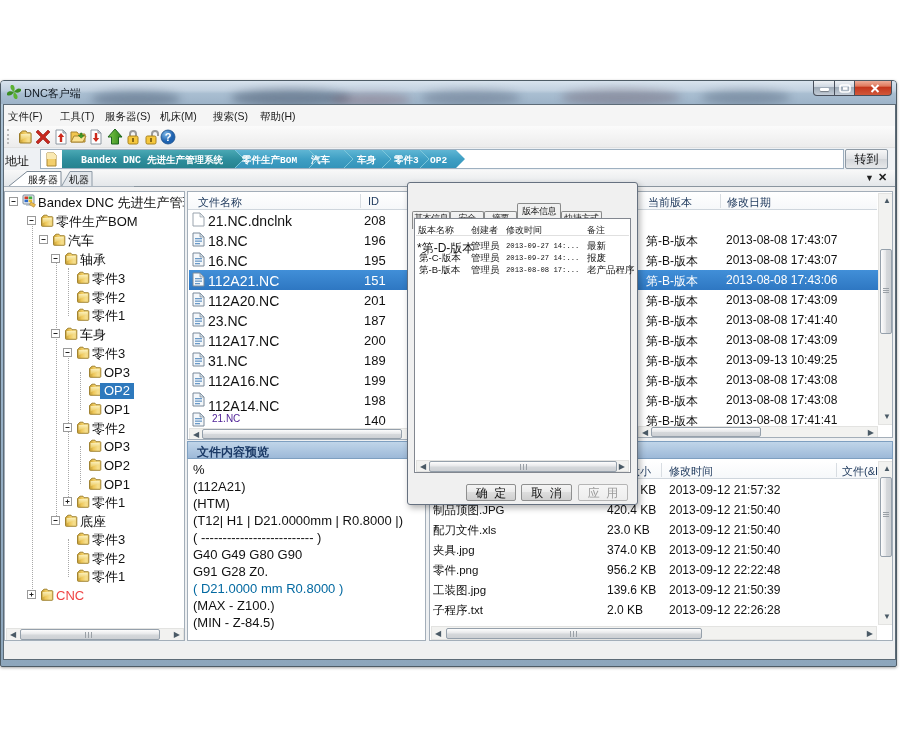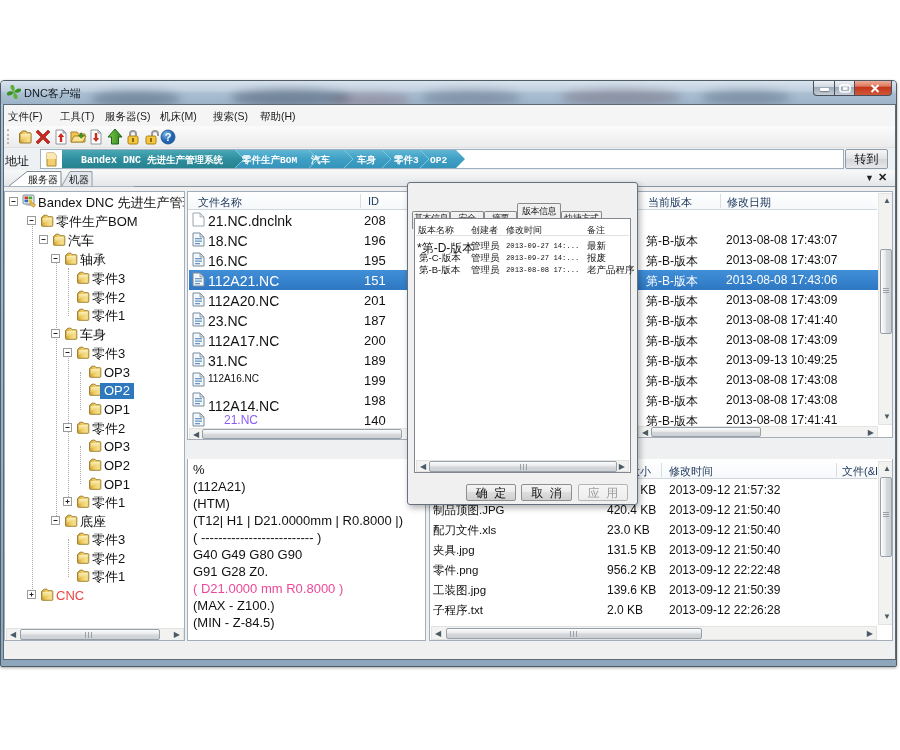--- a/index.html
+++ b/index.html
@@ -474,39 +474,39 @@
           </svg>
 <div class="abs" style="left:20px;top:161px;font-size:14px;color:#111">31.NC</div>
 <div class="abs" style="left:176px;top:161px;font-size:13px;color:#111">189</div>
 <svg class="abs" style="left:4px;top:180px" width="13" height="15" viewBox="0 0 13 15">
             <path d="M1 1 h7 l4 4 v9 h-11 z" fill="#f4f7fa" stroke="#7a8a9a"></path>
             <path d="M8 1 l4 4 h-4 z" fill="#d0dae4" stroke="#7a8a9a" stroke-width="0.7"></path>
             <rect x="3" y="6" width="7" height="1.3" fill="#6a9ac8"></rect>
             <rect x="3" y="8.5" width="7" height="1.3" fill="#6a9ac8"></rect>
             <rect x="3" y="11" width="5" height="1.3" fill="#6a9ac8"></rect>
           </svg>
-<div class="abs" style="left:20px;top:181px;font-size:10px;color:#111">112A16.NC</div>
+<div class="abs" style="left:20px;top:181px;font-size:14px;color:#111">112A16.NC</div>
 <div class="abs" style="left:176px;top:181px;font-size:13px;color:#111">199</div>
 <svg class="abs" style="left:4px;top:200px" width="13" height="15" viewBox="0 0 13 15">
             <path d="M1 1 h7 l4 4 v9 h-11 z" fill="#f4f7fa" stroke="#7a8a9a"></path>
             <path d="M8 1 l4 4 h-4 z" fill="#d0dae4" stroke="#7a8a9a" stroke-width="0.7"></path>
             <rect x="3" y="6" width="7" height="1.3" fill="#6a9ac8"></rect>
             <rect x="3" y="8.5" width="7" height="1.3" fill="#6a9ac8"></rect>
             <rect x="3" y="11" width="5" height="1.3" fill="#6a9ac8"></rect>
           </svg>
 <div class="abs" style="left:20px;top:206px;font-size:14px;color:#111">112A14.NC</div>
 <div class="abs" style="left:176px;top:201px;font-size:13px;color:#111">198</div>
 <svg class="abs" style="left:4px;top:220px" width="13" height="15" viewBox="0 0 13 15">
             <path d="M1 1 h7 l4 4 v9 h-11 z" fill="#f4f7fa" stroke="#7a8a9a"></path>
             <path d="M8 1 l4 4 h-4 z" fill="#d0dae4" stroke="#7a8a9a" stroke-width="0.7"></path>
             <rect x="3" y="6" width="7" height="1.3" fill="#6a9ac8"></rect>
             <rect x="3" y="8.5" width="7" height="1.3" fill="#6a9ac8"></rect>
             <rect x="3" y="11" width="5" height="1.3" fill="#6a9ac8"></rect>
           </svg>
-<div class="abs" style="left:36px;top:221px;font-size:12px;color:#8b5cf6">21.NC</div>
+<div class="abs" style="left:24px;top:221px;font-size:10px;color:#4c1d95">21.NC</div>
 <div class="abs" style="left:176px;top:221px;font-size:13px;color:#111">140</div>
 <div class="scroll-track" style="left:1px;top:236px;width:441px;height:12px">
             <div class="arr" style="left:3px;top:2px">◀</div>
             <div class="scroll-thumb" style="left:12px;top:0px;width:200px;height:10px"></div>
           </div>
 </div>
 <div id="verlist" class="panel" style="left:632px;top:0;width:257px;height:247px;overflow:hidden">
 <div class="gridhdr abs" style="left:0;top:0;width:240px;height:18px">
             <div class="abs hdrtext" style="left:11px;top:3px;font-size:11px">当前版本</div>
             <div class="abs hdrtext" style="left:90px;top:3px;font-size:11px">修改日期</div>
@@ -540,29 +540,32 @@
             <div class="abs" style="left:4px;top:94px;width:6px;height:1px;background:#9aa0a6"></div>
             <div class="abs" style="left:4px;top:96px;width:6px;height:1px;background:#9aa0a6"></div>
             <div class="abs" style="left:4px;top:98px;width:6px;height:1px;background:#9aa0a6"></div>
           </div>
 <div class="scroll-track" style="left:1px;top:234px;width:240px;height:12px">
             <div class="arr" style="left:3px;top:2px">◀</div>
             <div class="arr" style="right:3px;top:2px">▶</div>
             <div class="scroll-thumb" style="left:12px;top:0px;width:110px;height:10px"></div>
           </div>
 </div>
+<div class="abs" style="left:183px;top:250px;width:706px;height:18px;background:linear-gradient(180deg,#c0d5e9,#9db9d8);border:1px solid #7e9fc0">
+          <div class="abs" style="left:9px;top:2px;font-size:12px;font-weight:bold;color:#1b3a66">文件内容预览</div>
+        </div>
 <div id="preview" class="panel" style="left:183px;top:268px;width:239px;height:182px;border-top:none;overflow:hidden">
 <div class="abs" style="left:5px;top:3px;font-size:13px;color:#111;white-space:nowrap">%</div>
 <div class="abs" style="left:5px;top:20px;font-size:13px;color:#111;white-space:nowrap">(112A21)</div>
 <div class="abs" style="left:5px;top:37px;font-size:13px;color:#111;white-space:nowrap">(HTM)</div>
 <div class="abs" style="left:5px;top:54px;font-size:13px;color:#111;white-space:nowrap">(T12| H1 | D21.0000mm | R0.8000 |)</div>
 <div class="abs" style="left:5px;top:71px;font-size:13px;color:#111;white-space:nowrap">( -------------------------- )</div>
 <div class="abs" style="left:5px;top:88px;font-size:13px;color:#111;white-space:nowrap">G40 G49 G80 G90</div>
 <div class="abs" style="left:5px;top:105px;font-size:13px;color:#111;white-space:nowrap">G91 G28 Z0.</div>
-<div class="abs" style="left:5px;top:122px;font-size:13px;color:#ec4899;white-space:nowrap">( D21.0000 mm R0.8000 )</div>
+<div class="abs" style="left:5px;top:122px;font-size:13px;color:#0369a1;white-space:nowrap">( D21.0000 mm R0.8000 )</div>
 <div class="abs" style="left:5px;top:139px;font-size:13px;color:#111;white-space:nowrap">(MAX - Z100.)</div>
 <div class="abs" style="left:5px;top:156px;font-size:13px;color:#111;white-space:nowrap">(MIN - Z-84.5)</div>
 </div>
 <div class="abs" style="left:422px;top:250px;width:3px;height:200px;background:#eef0f2"></div>
 <div id="attlist" class="panel" style="left:425px;top:268px;width:464px;height:182px;border-top:none;overflow:hidden">
 <div class="gridhdr abs" style="left:0;top:2px;width:447px;height:18px">
             <div class="abs hdrtext" style="left:199px;top:3px;font-size:11px">大小</div>
             <div class="abs hdrtext" style="left:239px;top:3px;font-size:11px">修改时间</div>
             <div class="abs hdrtext" style="left:412px;top:3px;font-size:11px;white-space:nowrap">文件(&amp;I</div>
             <div class="abs" style="left:181px;top:2px;width:1px;height:14px;background:#d8dde2"></div>
@@ -572,21 +575,21 @@
 <div class="abs" style="left:3px;top:24px;font-size:11.5px;color:#111">制品底图.JPG</div>
 <div class="abs" style="left:177px;top:24px;font-size:12px;color:#111">420.4 KB</div>
 <div class="abs" style="left:239px;top:24px;font-size:12px;color:#111">2013-09-12 21:57:32</div>
 <div class="abs" style="left:3px;top:44px;font-size:11.5px;color:#111">制品顶图.JPG</div>
 <div class="abs" style="left:177px;top:44px;font-size:12px;color:#111">420.4 KB</div>
 <div class="abs" style="left:239px;top:44px;font-size:12px;color:#111">2013-09-12 21:50:40</div>
 <div class="abs" style="left:3px;top:64px;font-size:11.5px;color:#111">配刀文件.xls</div>
 <div class="abs" style="left:177px;top:64px;font-size:12px;color:#111">23.0 KB</div>
 <div class="abs" style="left:239px;top:64px;font-size:12px;color:#111">2013-09-12 21:50:40</div>
 <div class="abs" style="left:3px;top:84px;font-size:11.5px;color:#111">夹具.jpg</div>
-<div class="abs" style="left:177px;top:84px;font-size:12px;color:#111">131.5 KB</div>
+<div class="abs" style="left:177px;top:84px;font-size:12px;color:#111">374.0 KB</div>
 <div class="abs" style="left:239px;top:84px;font-size:12px;color:#111">2013-09-12 21:50:40</div>
 <div class="abs" style="left:3px;top:104px;font-size:11.5px;color:#111">零件.png</div>
 <div class="abs" style="left:177px;top:104px;font-size:12px;color:#111">956.2 KB</div>
 <div class="abs" style="left:239px;top:104px;font-size:12px;color:#111">2013-09-12 22:22:48</div>
 <div class="abs" style="left:3px;top:124px;font-size:11.5px;color:#111">工装图.jpg</div>
 <div class="abs" style="left:177px;top:124px;font-size:12px;color:#111">139.6 KB</div>
 <div class="abs" style="left:239px;top:124px;font-size:12px;color:#111">2013-09-12 21:50:39</div>
 <div class="abs" style="left:3px;top:144px;font-size:11.5px;color:#111">子程序.txt</div>
 <div class="abs" style="left:177px;top:144px;font-size:12px;color:#111">2.0 KB</div>
 <div class="abs" style="left:239px;top:144px;font-size:12px;color:#111">2013-09-12 22:26:28</div>

